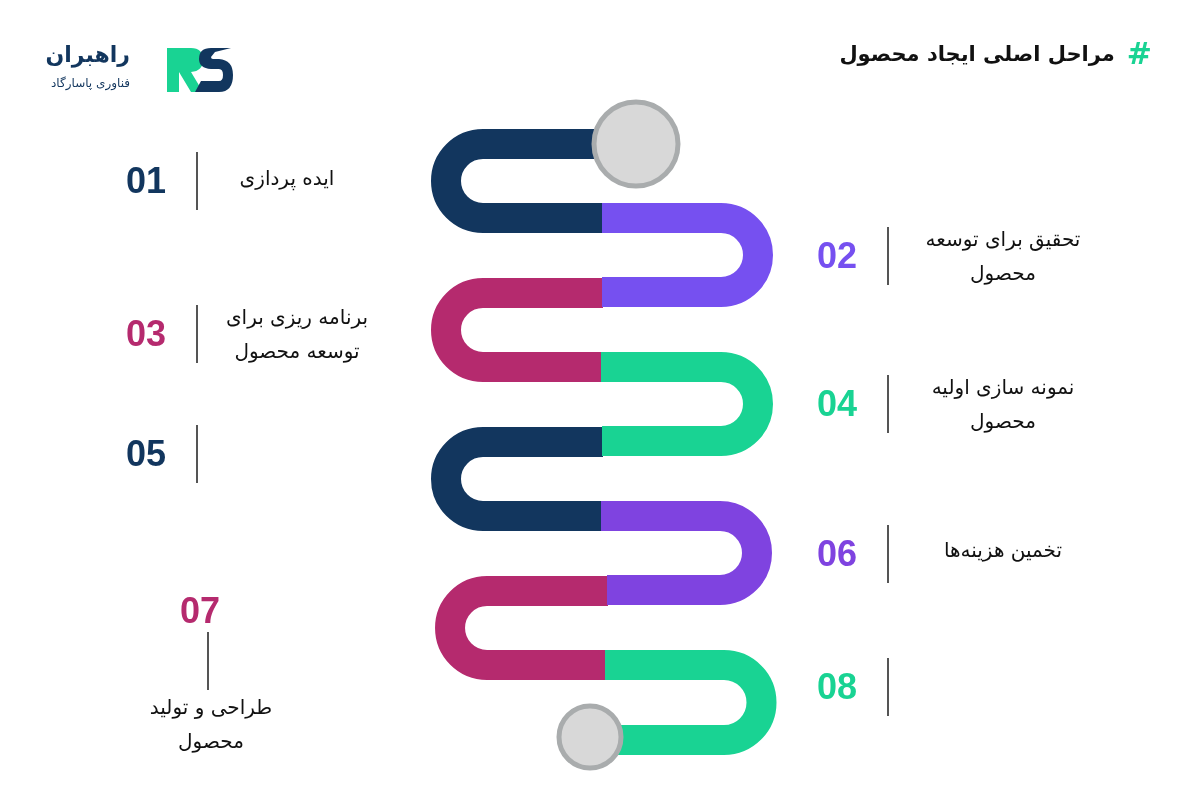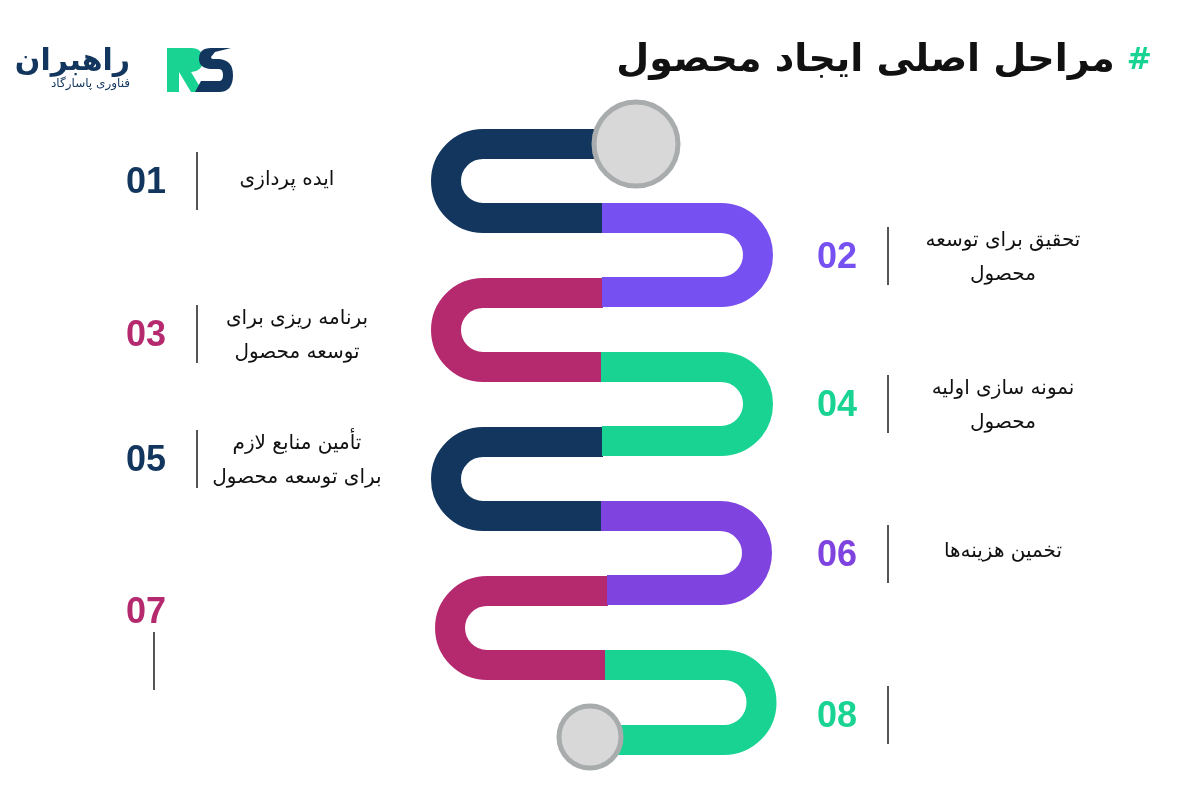--- a/index.html
+++ b/index.html
@@ -1,24 +1,24 @@
 <!DOCTYPE html>
 <html><head>
 <meta charset="utf-8">
 <style>
   html, body { margin:0; padding:0; background:#ffffff; }
   body { width:1200px; height:800px; position:relative; overflow:hidden;
          font-family:"DejaVu Sans", "Liberation Sans", sans-serif; }
   .logo { position:absolute; left:40px; top:40px; width:160px; height:60px; }
   .logo-svg { position:absolute; left:125px; top:4px; }
-  .logo-name { position:absolute; right:70px; top:2px; font-size:30px; font-weight:bold; color:#12365e; direction:rtl; white-space:nowrap; }
+  .logo-name { position:absolute; right:70px; top:2px; font-size:22px; font-weight:bold; color:#12365e; direction:rtl; white-space:nowrap; }
   .logo-sub { position:absolute; right:70px; top:36px; font-size:12px; color:#12365e; direction:rtl; white-space:nowrap; }
   .title { position:absolute; right:48px; top:36px; direction:rtl; display:flex; align-items:center; gap:12px; }
   .title-hash { color:#19d393; font-size:30px; font-weight:bold; }
-  .title-text { color:#111; font-size:38px; font-weight:bold; white-space:nowrap; }
+  .title-text { color:#111; font-size:21px; font-weight:bold; white-space:nowrap; }
   .step { position:absolute; display:flex; align-items:center; }
   .step-num { font-size:36px; font-weight:bold; width:62px; text-align:left; font-family:Liberation Sans, sans-serif; }
   .step-divider { width:2px; background:#555; margin:0 14px 0 8px; }
   .step-label { direction:rtl; text-align:center; font-size:20px; color:#111; line-height:34px; }
   svg.path { position:absolute; left:0; top:0; }
 </style>
 </head>
 <body>
 
 <div class="logo">
@@ -57,38 +57,38 @@
   <span class="step-label" style="width:150px; margin-top:-6px;">ایده پردازی</span>
 </div>
 <div class="step" style="left:126px; top:300px;">
   <span class="step-num" style="color:#b52a6e;">03</span>
   <span class="step-divider" style="height:58px;"></span>
   <span class="step-label" style="width:170px;">برنامه ریزی برای توسعه محصول</span>
 </div>
 <div class="step" style="left:126px; top:425px;">
   <span class="step-num" style="color:#12365e;">05</span>
   <span class="step-divider" style="height:58px;"></span>
-  <span class="step-label" style="width:170px;">تأمین منابع لازم برای توسعه محصول</span>
 </div>
 <div class="step" style="left:126px; top:590px;flex-direction:column;">
   <span class="step-num" style="color:#b52a6e;">07</span>
   <span class="step-divider" style="height:58px;"></span>
+  <span class="step-label" style="width:170px;">طراحی و تولید محصول</span>
 </div>
 
 <div class="step" style="left:817px; top:222px;">
   <span class="step-num" style="color:#7650f0;">02</span>
   <span class="step-divider" style="height:58px;"></span>
   <span class="step-label" style="width:200px;">تحقیق برای توسعه محصول</span>
 </div>
 <div class="step" style="left:817px; top:370px;">
   <span class="step-num" style="color:#19d393;">04</span>
   <span class="step-divider" style="height:58px;"></span>
   <span class="step-label" style="width:200px;">نمونه سازی اولیه محصول</span>
 </div>
 <div class="step" style="left:817px; top:525px;">
   <span class="step-num" style="color:#7f43e0;">06</span>
   <span class="step-divider" style="height:58px;"></span>
   <span class="step-label" style="width:200px; margin-top:-8px;">تخمین هزینه‌ها</span>
 </div>
-<div class="step" style="left:817px; top:686px;">
+<div class="step" style="left:817px; top:658px;">
   <span class="step-num" style="color:#19d393;">08</span>
   <span class="step-divider" style="height:58px;"></span>
 </div>
 
 </body></html>

